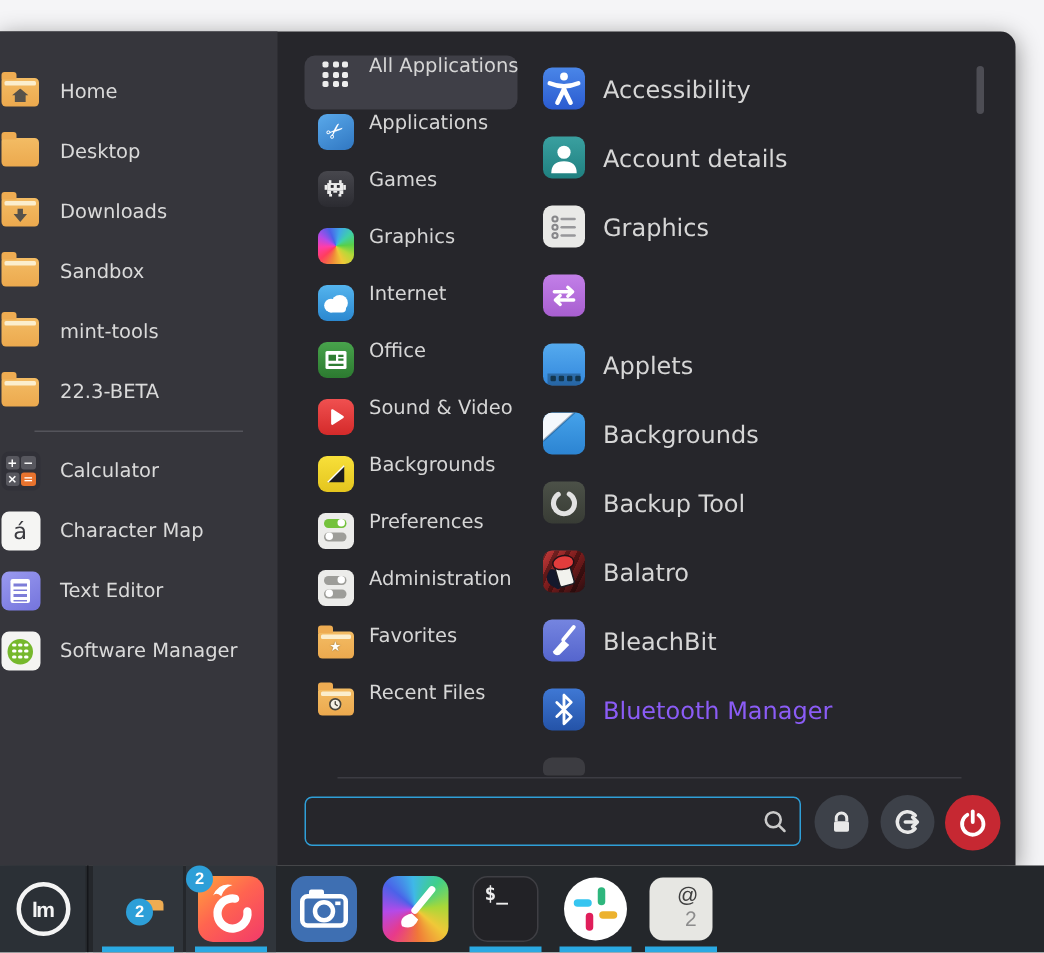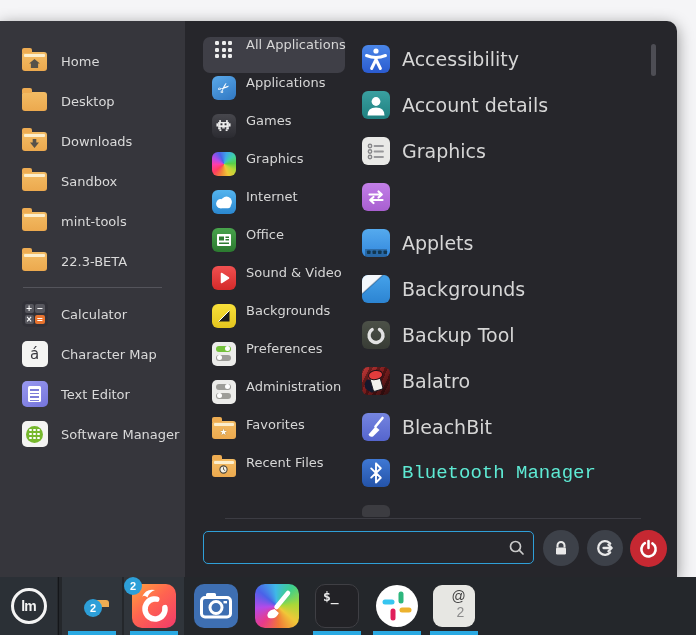--- a/index.html
+++ b/index.html
@@ -4,21 +4,21 @@
 <style>
   html,body{margin:0;padding:0;background:#d8d8da;}
   *{box-sizing:border-box;}
   .desktop{position:relative;width:696px;height:635px;background:#f5f5f7;overflow:hidden;
     font-family:"DejaVu Sans","Liberation Sans",sans-serif;}
 
   
   .menu{position:absolute;left:0;top:21px;width:677px;height:556px;background:#26262b;
     border-radius:0 10px 0 0;box-shadow:0 4px 16px rgba(0,0,0,.45);}
   .sidebar{position:absolute;left:0;top:0;width:185px;height:556px;background:#36363c;padding-top:20px;}
-  .side-item{height:40px;display:flex;align-items:center;padding-left:21px;gap:13px;cursor:pointer;}
+  .side-item{height:40px;display:flex;align-items:center;gap:13px;cursor:pointer;}
   .side-label{font-size:13px;color:#dadada;white-space:nowrap;}
   .side-sep{height:1px;background:#54545b;margin:6px 23px;}
   .s-ic{width:27px;height:27px;flex:0 0 27px;display:flex;align-items:center;justify-content:center;}
 
   
   .folder{position:relative;width:25px;height:19px;background:linear-gradient(#f3bc64,#eca94e);
     border-radius:2px 3px 3px 3px;}
   .folder::before{content:"";position:absolute;top:-4px;left:0;width:10px;height:5px;
     background:#eeac52;border-radius:2px 2px 0 0;}
   .folder .f-stripe{position:absolute;top:2px;left:2px;right:2px;height:3.5px;background:#fbeecd;border-radius:1px;}
@@ -63,22 +63,22 @@
   .ic-accessories span{color:#fff;font-size:14px;transform:rotate(-40deg);line-height:1;}
   .ic-games{background:linear-gradient(#47474d,#2b2b31);}
   .ic-graphics{background:conic-gradient(from 230deg,#ff3d5e,#ff3da8,#b44ae8,#4a62e8,#3fa8e8,#3fd0a8,#58d048,#b8d838,#f0c838,#f08838,#ff3d5e);}
   .ic-internet{background:linear-gradient(#54b4ee,#2b88d0);}
   .ic-office{background:linear-gradient(#48a34c,#2c7a30);}
   .ic-sound{background:linear-gradient(#f05050,#d42a2a);}
   .ic-prog{background:linear-gradient(#f8e03a,#e4c51e);}
 
   
   .apps{position:absolute;left:362px;top:15px;width:294px;}
-  .app{height:46px;display:flex;align-items:center;gap:12px;font-size:19px;color:#d6d6d6;cursor:pointer;white-space:nowrap;}
-  .app.dimmed .app-label{color:#5eead4;font-family:Liberation Mono, monospace;}
+  .app{height:46px;display:flex;align-items:center;gap:12px;font-size:16px;color:#d6d6d6;cursor:pointer;white-space:nowrap;}
+  .app.dimmed .app-label{color:#8b5cf6;}
   .ic28{width:28px;height:28px;flex:0 0 28px;border-radius:6px;position:relative;overflow:hidden;
     display:flex;align-items:center;justify-content:center;}
   .ic-access{background:linear-gradient(#4a86e8,#2a5bd0);}
   .ic-account{background:linear-gradient(#3aa0a0,#1f8080);}
   .ic-actions{background:#e9e9e7;}
   .ic-anc{background:linear-gradient(#c27fe8,#a85fd0);}
   .ic-applets{background:linear-gradient(#55aaee,#3388dd);}
   .ic-bg{background:linear-gradient(#45a2ea,#2c84d2);}
   .ic-backup{background:linear-gradient(#4c5148,#383c35);}
   .ic-balatro{background:linear-gradient(135deg,#c23a3a,#7e1d1d 45%,#2c0e10);}

